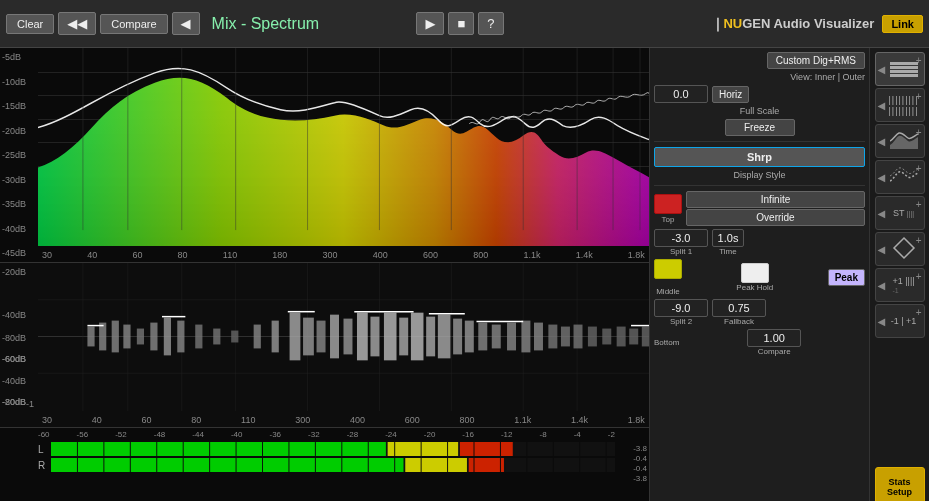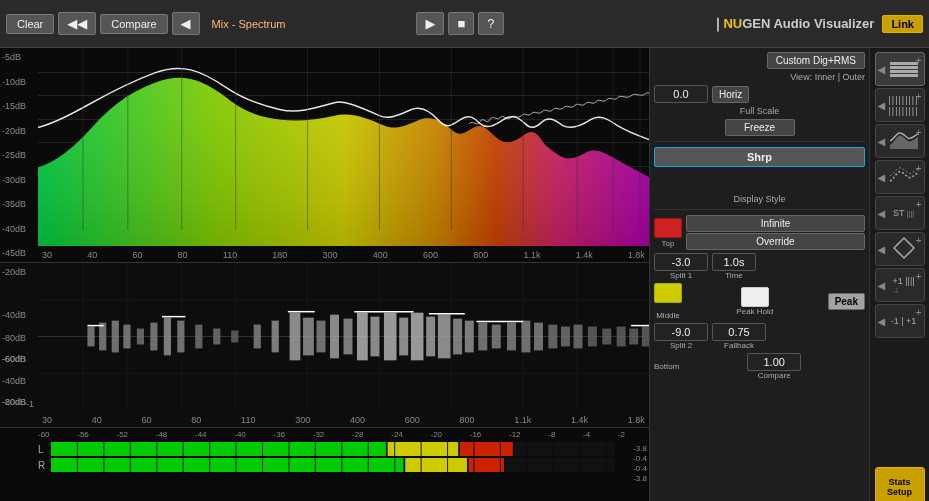--- a/index.html
+++ b/index.html
@@ -36,22 +36,22 @@
       background: #555;
       border: 1px solid #777;
       color: #eee;
       padding: 3px 8px;
       font-size: 13px;
       cursor: pointer;
       border-radius: 2px;
     }
     #title-text {
       flex: 1;
-      color: #fdba74;
-      font-size: 11px;
+      color: #86efac;
+      font-size: 16px;
       padding-left: 8px;
     }
     #nugen-logo {
       color: #ccc;
       font-size: 13px;
       font-weight: bold;
       margin-right: 4px;
     }
     #nugen-logo span { color: #f0c020; }
     #link-btn {
@@ -495,21 +495,21 @@
         <span>1.1k</span>
         <span>1.4k</span>
         <span>1.8k</span>
       </div>
 
       <span style="position:absolute; left:26px; bottom:18px; font-size:9px; color:#888;">-1</span>
     </div>
 
     <div id="level-area" style="position:relative; flex:1; background:#0a0a0a; display:flex; flex-direction:column; padding: 0;">
 
-      <div style="display:flex; padding: 2px 4px 0 38px; font-size:8px; color:#888; justify-content: space-between; margin-right: 20px;">
+      <div style="display:flex; padding: 2px 4px 0 38px; font-size:8px; color:#888; justify-content: space-between; margin-right: 30px;">
         <span>-60</span>
         <span>-56</span>
         <span>-52</span>
         <span>-48</span>
         <span>-44</span>
         <span>-40</span>
         <span>-36</span>
         <span>-32</span>
         <span>-28</span>
         <span>-24</span>
@@ -615,55 +615,55 @@
       <button class="ctrl-btn">Horiz</button>
     </div>
     <div style="font-size:9px; color:#aaa; text-align:center;">Full Scale</div>
     <div style="display:flex; justify-content:center;">
       <button class="ctrl-btn" style="width:70px;">Freeze</button>
     </div>
     <div class="ctrl-separator"></div>
     <div style="display:flex; justify-content:center;">
       <button class="ctrl-btn-wide">Shrp</button>
     </div>
-    <div style="font-size:9px; color:#aaa; text-align:center;margin-top:24px;">Display Style</div>
+    <div style="font-size:9px; color:#aaa; text-align:center;">Display Style</div>
     <div class="ctrl-separator"></div>
 
     <div style="display:flex; gap:4px; align-items:center;">
       <div style="display:flex; flex-direction:column; align-items:center; gap:1px;">
         <div style="width:28px; height:20px; background:#cc2222; border:1px solid #aa1111; border-radius:2px;"></div>
         <span style="font-size:8px; color:#aaa;">Top</span>
       </div>
       <div style="display:flex; flex-direction:column; align-items:center; gap:1px; flex:1;">
         <button class="ctrl-btn" style="width:100%;">Infinite</button>
         <button class="ctrl-btn" style="width:100%;">Override</button>
       </div>
     </div>
 
     <div style="display:flex; gap:4px; align-items:center;">
       <div style="display:flex; flex-direction:column; align-items:center;">
         <input class="ctrl-input" style="width: 54px;" value="-3.0">
         <span style="font-size:8px; color:#aaa;">Split 1</span>
       </div>
       <div style="display:flex; flex-direction:column; align-items:center;">
-        <input class="ctrl-input" style="width: 44px;" value="1.0s">
+        <input class="ctrl-input" style="width: 32px;" value="1.0s">
         <span style="font-size:8px; color:#aaa;">Time</span>
       </div>
     </div>
 
     <div style="display:flex; gap:4px; align-items:center;">
       <div style="display:flex; flex-direction:column; align-items:center; gap:8px;">
         <div style="width:28px; height:20px; background:#cccc00; border:1px solid #aaaa00; border-radius:2px;"></div>
         <span style="font-size:8px; color:#aaa;">Middle</span>
       </div>
       <div style="display:flex; flex-direction:column; align-items:center; flex:1;">
         <div style="width:28px; height:20px; background:#eeeeee; border:1px solid #cccccc; border-radius:2px;"></div>
         <span style="font-size:8px; color:#aaa;">Peak Hold</span>
       </div>
-      <button class="ctrl-btn" style="background:#a3a3a3; color:#000; font-weight:bold;">Peak</button>
+      <button class="ctrl-btn" style="background:#c4b5fd; color:#000; font-weight:bold;">Peak</button>
     </div>
 
     <div style="display:flex; gap:4px; align-items:center;">
       <div style="display:flex; flex-direction:column; align-items:center;">
         <input class="ctrl-input" style="width: 54px;" value="-9.0">
         <span style="font-size:8px; color:#aaa;">Split 2</span>
       </div>
       <div style="display:flex; flex-direction:column; align-items:center;">
         <input class="ctrl-input" style="width: 54px;" value="0.75">
         <span style="font-size:8px; color:#aaa;">Fallback</span>

